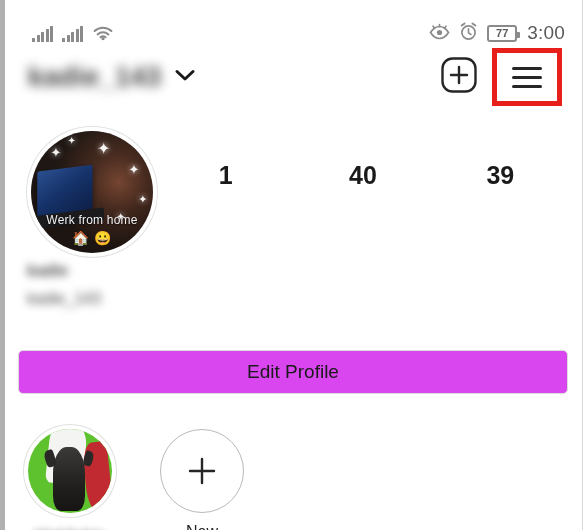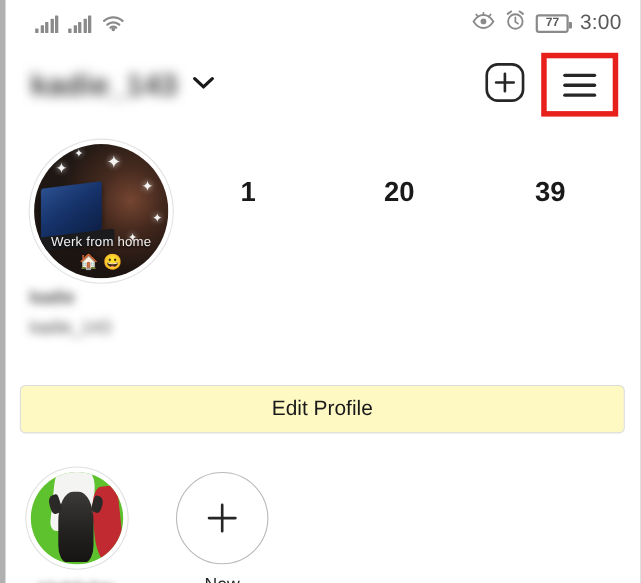--- a/index.html
+++ b/index.html
@@ -30,21 +30,21 @@
     left: 0;
     top: 0;
     width: 5px;
     height: 530px;
     background: #b0b0b0;
   }
 
   
   #status-bar {
     position: absolute;
-    left: 0; top: 4px;
+    left: 0; top: 16px;
     width: 583px;
     height: 34px;
     display: flex;
     align-items: center;
     justify-content: space-between;
     box-sizing: border-box;
     padding: 0 18px 0 32px;
   }
   .status-left { display: flex; align-items: flex-end; gap: 9px; }
   .status-right { display: flex; align-items: center; gap: 9px; }
@@ -273,21 +273,21 @@
 
   
   #edit-profile {
     position: absolute;
     left: 18px;
     top: 350px;
     width: 550px;
     height: 44px;
     border: 1px solid #dcdcdc;
     border-radius: 5px;
-    background: #fef9c3;
+    background: #d946ef;
     display: flex;
     align-items: center;
     justify-content: center;
     font-size: 19px;
     color: #1a1a1a;
     box-sizing: border-box;
   }
 
   
   #highlights {
@@ -488,21 +488,21 @@
         <span class="avatar-caption">Werk from home</span>
         <span class="avatar-emojis">🏠 😀</span>
       </div>
     </div>
 
     <div id="stats">
       <div class="stat">
         <div class="stat-value">1</div>
       </div>
       <div class="stat">
-        <div class="stat-value">20</div>
+        <div class="stat-value">40</div>
       </div>
       <div class="stat">
         <div class="stat-value">39</div>
       </div>
     </div>
   </div>
 
   <div id="bio">
     <div class="bio-line" id="bio-name">kadie</div>
     <div class="bio-line" id="bio-handle">kadie_143</div>

